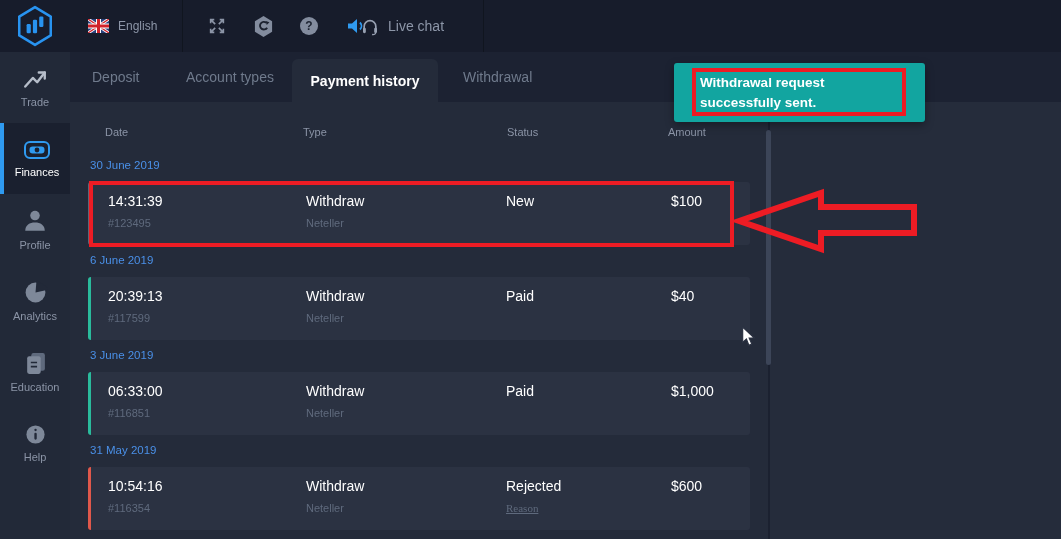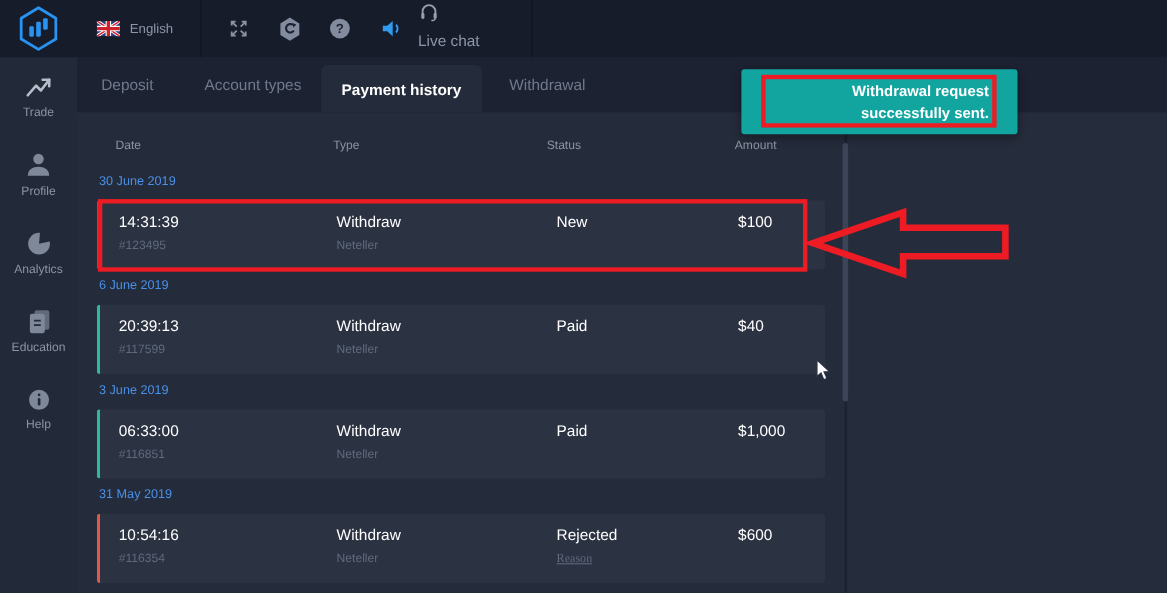--- a/index.html
+++ b/index.html
@@ -11,21 +11,21 @@
     background-image:radial-gradient(rgba(255,255,255,0.022) 1px, transparent 1px);
     background-size:7px 7px;
   }
   
   .topbar { position:absolute; left:0; top:0; width:1061px; height:52px; background:#171c2b; z-index:5; }
   .topbar .sep { position:absolute; top:0; width:1px; height:52px; background:#10151f; }
   .logo-box { position:absolute; left:0; top:0; width:70px; height:52px; display:flex; align-items:center; justify-content:center; }
   .lang { position:absolute; left:88px; top:0; height:52px; display:flex; align-items:center; gap:9px; cursor:default; }
   .lang-label { color:#8d96a8; font-size:12px; }
   .tb-icon { position:absolute; top:0; height:52px; width:36px; display:flex; align-items:center; justify-content:center; }
-  .livechat { position:absolute; left:380px; top:0; height:52px; display:flex; gap:8px;flex-direction:column; }
+  .livechat { position:absolute; left:360px; top:0; height:52px; display:flex; align-items:center; gap:8px; }
   .livechat-label { color:#8d96a8; font-size:14px; }
   
   .sidebar { position:absolute; left:0; top:52px; width:70px; height:487px; background:#222938; z-index:4; }
   .side-item { position:relative; width:70px; height:71px; display:flex; flex-direction:column; align-items:center; justify-content:center; gap:5px; }
   .side-item .lbl { color:#8b94a6; font-size:11px; }
   .side-item.active { background:#1a202f; border-left:4px solid #2f9af0; }
   .side-item.active .lbl { color:#ffffff; }
   
   .tabbar { position:absolute; left:70px; top:52px; width:991px; height:50px; background:#1c2232; z-index:3; }
   .tab { position:absolute; top:0; height:50px; display:flex; align-items:center; color:#6f7a8c; font-size:14px; }
@@ -36,21 +36,21 @@
   .col-head { position:absolute; color:#8b94a6; font-size:11px; top:24px; }
   .grp-date { position:absolute; left:20px; color:#4a90e8; font-size:11.5px; }
   .prow { position:absolute; left:18px; width:662px; height:63px; background:#2b3242; border-left:3px solid #5d6777; border-radius:3px; }
   .prow .main { position:absolute; top:11px; color:#ffffff; font-size:14px; font-weight:normal; }
   .prow .sub  { position:absolute; top:35px; color:#5f6a7d; font-size:11px; }
   .prow .c1 { left:17px; } .prow .c2 { left:215px; } .prow .c3 { left:415px;text-align:center; } .prow .c4 { left:580px; }
   .reason { text-decoration:underline; cursor:pointer;font-family:Liberation Serif, serif; }
   .scrollbar { position:absolute; left:766px; top:130px; width:5px; height:235px; background:#3c4558; border-radius:3px; z-index:6; }
   
   .toast { position:absolute; left:674px; top:63px; width:251px; height:59px; background:#12a5a0; border-radius:3px;
-           display:flex; align-items:center; justify-content:center; text-align:right; z-index:7;
+           display:flex; align-items:center; justify-content:center; text-align:left; z-index:7;
            color:#ffffff; font-size:13.5px; font-weight:bold; line-height:1.45; padding:0 26px;
            box-shadow:0 3px 8px rgba(0,0,0,0.35); }
   .anno-box { position:absolute; border:4px solid #ed1c24; z-index:8; }
   .anno-box.toast-box { left:692px; top:68px; width:214px; height:48px; }
   .anno-box.row-box { left:89px; top:181px; width:645px; height:66px; }
   .anno-arrow { position:absolute; left:733px; top:186px; z-index:8; }
   .cursor { position:absolute; left:741px; top:326px; z-index:9; }
 </style>
 </head>
 <body>
@@ -129,20 +129,28 @@
   <div class="sidebar">
 
     <div class="side-item">
       <svg width="26" height="24" viewBox="0 0 24 22">
         <path d="M3,18 L10,10 L14,14 L21,5" stroke="#b6bdc9" stroke-width="2.2" fill="none" stroke-linecap="round" stroke-linejoin="round"></path>
         <path d="M15.5,5 H21 V10.5" stroke="#b6bdc9" stroke-width="2.2" fill="none" stroke-linecap="round" stroke-linejoin="round"></path>
       </svg>
       <span class="lbl">Trade</span>
     </div>
 
+    <div class="side-item active">
+      <svg width="28" height="22" viewBox="0 0 28 22">
+        <rect x="2" y="3" width="24" height="16" rx="5" fill="none" stroke="#2f9af0" stroke-width="2"></rect>
+        <rect x="6.5" y="7.5" width="15" height="7" rx="3.2" fill="#2f9af0"></rect>
+        <circle cx="14" cy="11" r="2.4" fill="#1a202f"></circle>
+      </svg>
+      <span class="lbl">Finances</span>
+    </div>
 
     <div class="side-item">
       <svg width="26" height="26" viewBox="0 0 24 24">
         <circle cx="12" cy="7" r="4.4" fill="#7e8899"></circle>
         <path d="M3,21 c0,-5.2 4,-7.6 9,-7.6 s9,2.4 9,7.6 z" fill="#7e8899"></path>
       </svg>
       <span class="lbl">Profile</span>
     </div>
 
 
@@ -178,21 +186,21 @@
     <div class="tab" style="left:116px">Account types</div>
     <div class="tab active-block" style="left:222px; width:146px">Payment history</div>
     <div class="tab" style="left:393px">Withdrawal</div>
   </div>
 
   <div class="content">
     <div class="rpanel"></div>
 
     <div class="col-head" style="left:35px">Date</div>
     <div class="col-head" style="left:233px">Type</div>
-    <div class="col-head" style="left:427px">Status</div>
+    <div class="col-head" style="left:437px">Status</div>
     <div class="col-head" style="left:598px">Amount</div>
 
     <div class="grp-date" style="top:57px">30 June 2019</div>
     <div class="prow" style="top: 80px; border-left-color: rgb(93, 103, 119);">
       <div class="main c1">14:31:39</div>
       <div class="sub c1">#123495</div>
       <div class="main c2">Withdraw</div>
       <div class="sub c2">Neteller</div>
       <div class="main c3">New</div>
       <div class="main c4">$100</div>

